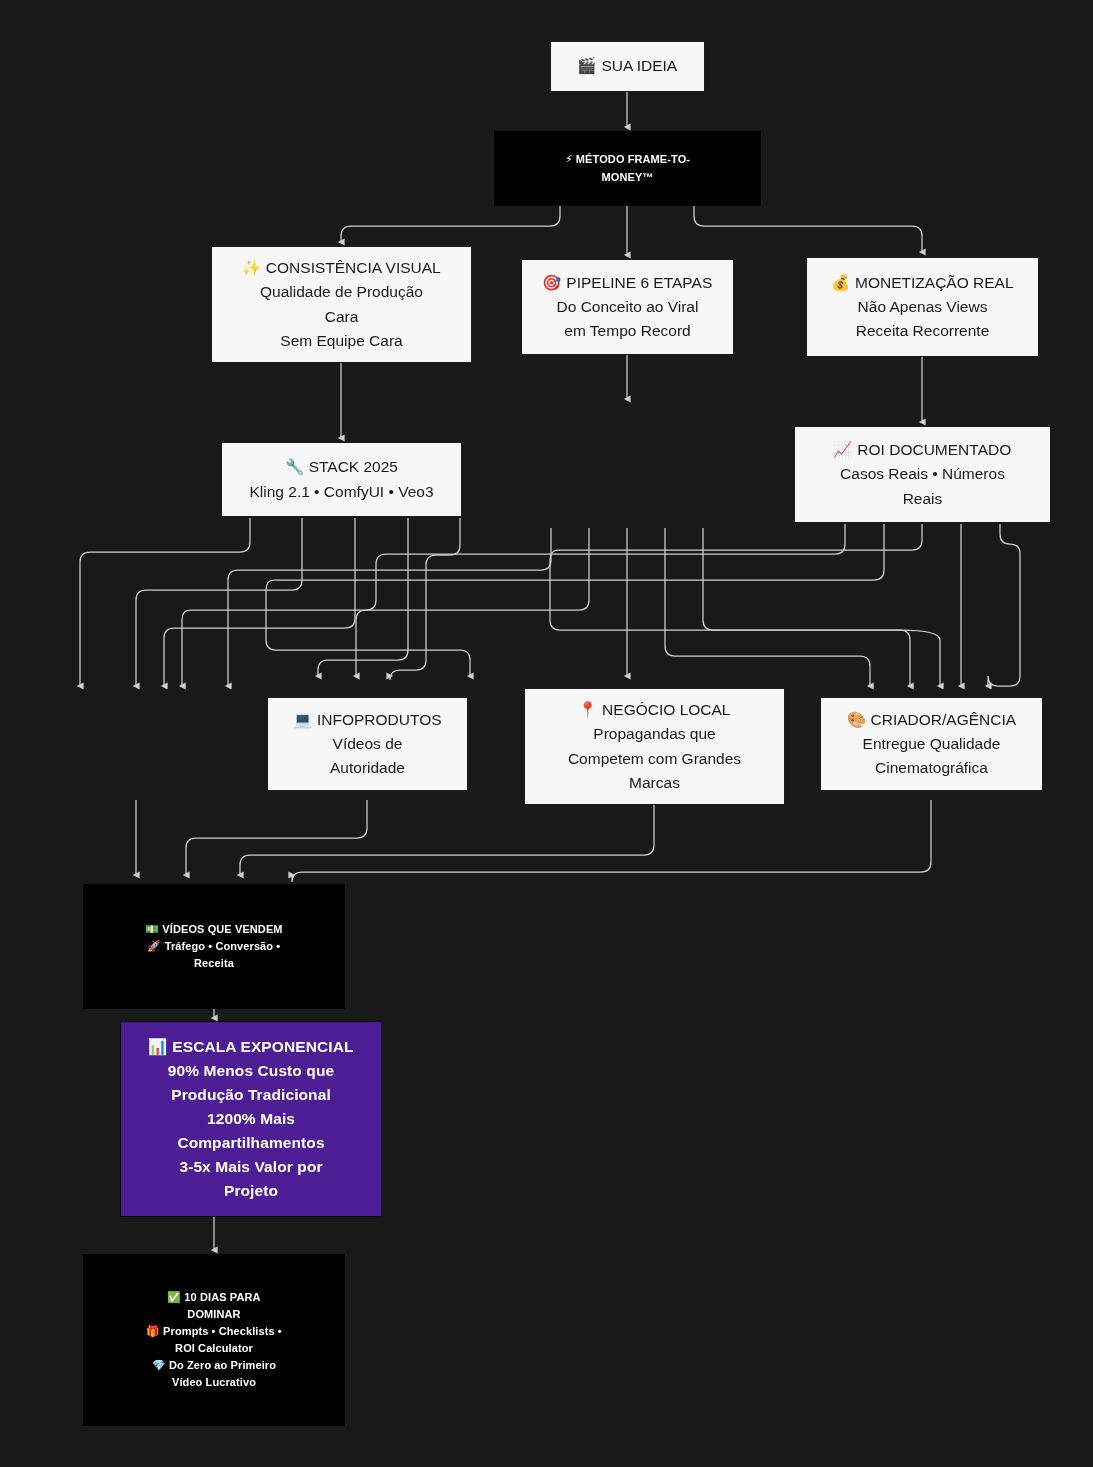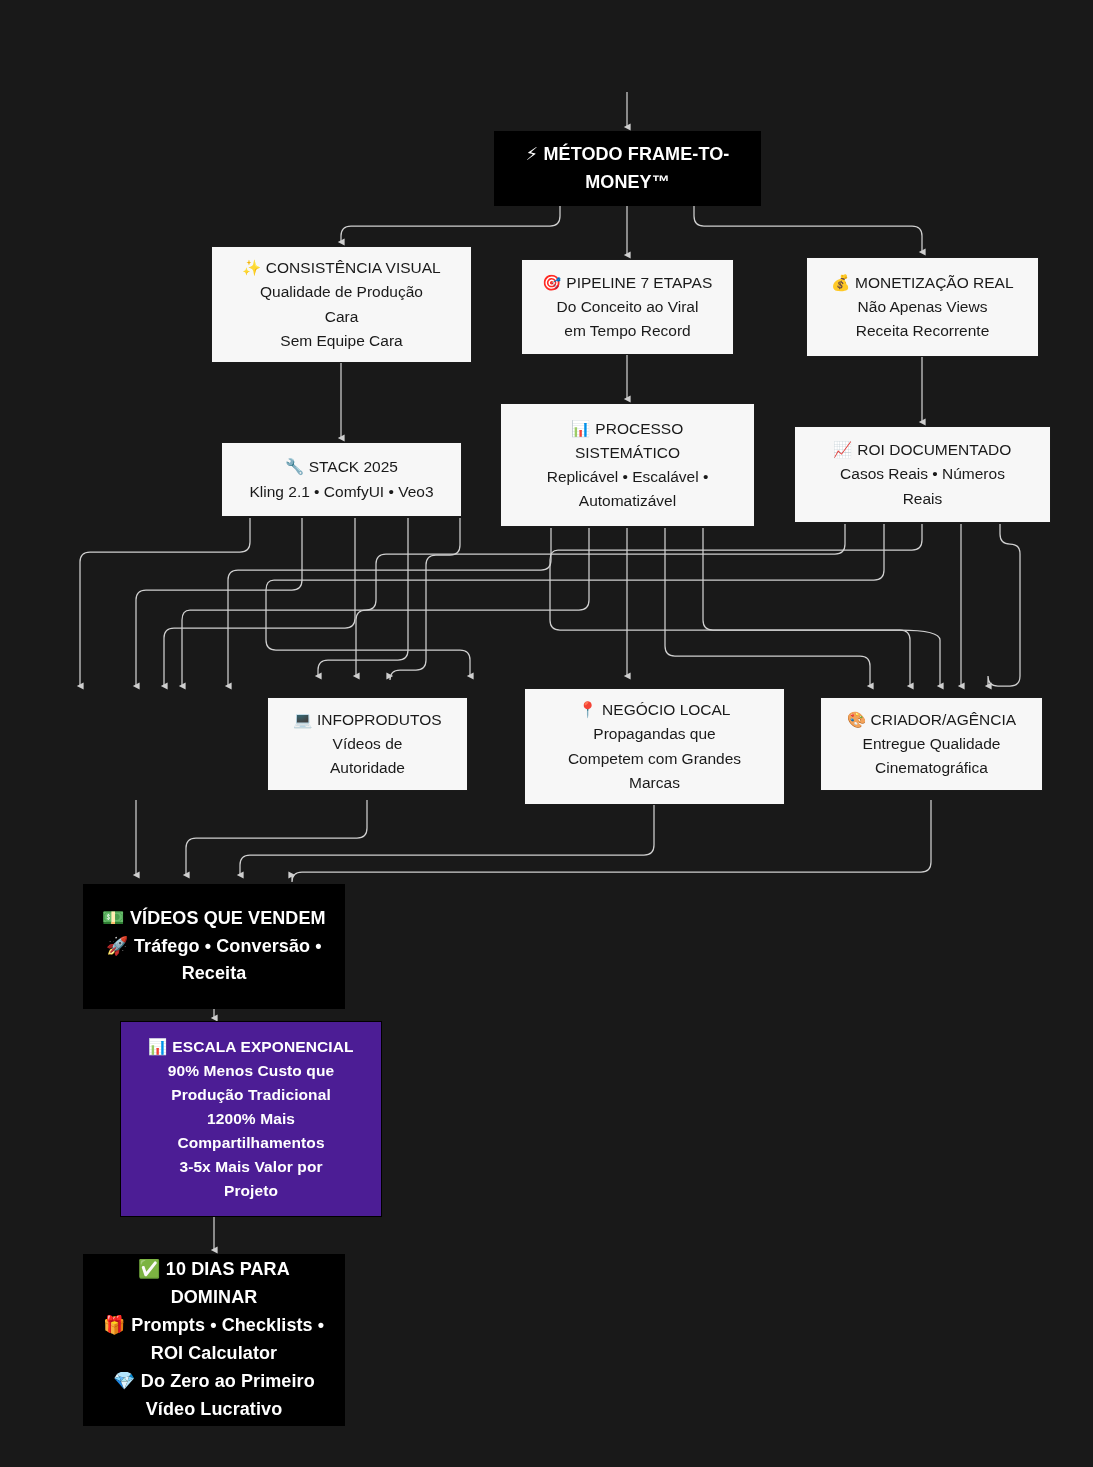--- a/index.html
+++ b/index.html
@@ -29,21 +29,21 @@
     border:1px solid #1b1b1b;
     color:#1a1a1a;
     font-size:15.5px;
     font-weight:400;
   }
   
   .node.dark{
     background:#000000;
     border:1px solid #000000;
     color:#ffffff;
-    font-size:18px;
+    font-size:11px;
     font-weight:700;
     letter-spacing:.1px;
   }
   .node.grayish{
     background:#4c1d95;
     border:1px solid #000000;
     color:#ffffff;
     font-size:15.5px;
     font-weight:700;
     letter-spacing:.1px;
@@ -97,56 +97,53 @@
       <path name="x" d="M367,800 L367,828 Q367,838 357,838 L196,838 Q186,838 186,848 L186,875"></path>
       <path d="M654,805 L654,845 Q654,855 644,855 L250,855 Q240,855 240,865 L240,875"></path>
       <path d="M931,800 L931,862 Q931,872 921,872 L302,872 Q292,872 292,882 L292,875"></path>
 
       <path d="M214,985 L214,1018"></path>
 
       <path d="M214,1217 L214,1250"></path>
     </g>
   </svg>
 
+  <div class="node light" style="left:550px;top:41px;width:155px;height:51px;">
+    <span class="ln">🎬 SUA IDEIA</span>
+  </div>
 
   <div class="node dark" style="left:494px;top:131px;width:267px;height:75px;">
     <span class="ln">⚡ MÉTODO FRAME-TO-</span>
     <span class="ln">MONEY™</span>
   </div>
 
   <div class="node light" style="left:211px;top:246px;width:261px;height:117px;">
     <span class="ln">✨ CONSISTÊNCIA VISUAL</span>
     <span class="ln">Qualidade de Produção</span>
     <span class="ln">Cara</span>
     <span class="ln">Sem Equipe Cara</span>
   </div>
 
   <div class="node light" style="left:521px;top:259px;width:213px;height:96px;">
-    <span class="ln">🎯 PIPELINE 7 ETAPAS</span>
+    <span class="ln">🎯 PIPELINE 6 ETAPAS</span>
     <span class="ln">Do Conceito ao Viral</span>
     <span class="ln">em Tempo Record</span>
   </div>
 
   <div class="node light" style="left:806px;top:257px;width:233px;height:100px;">
     <span class="ln">💰 MONETIZAÇÃO REAL</span>
     <span class="ln">Não Apenas Views</span>
     <span class="ln">Receita Recorrente</span>
   </div>
 
   <div class="node light" style="left:221px;top:442px;width:241px;height:75px;">
     <span class="ln">🔧 STACK 2025</span>
     <span class="ln">Kling 2.1 • ComfyUI • Veo3</span>
   </div>
 
-  <div class="node light" style="left:500px;top:403px;width:255px;height:124px;">
-    <span class="ln">📊 PROCESSO</span>
-    <span class="ln">SISTEMÁTICO</span>
-    <span class="ln">Replicável • Escalável •</span>
-    <span class="ln">Automatizável</span>
-  </div>
 
   <div class="node light" style="left:794px;top:426px;width:257px;height:97px;">
     <span class="ln">📈 ROI DOCUMENTADO</span>
     <span class="ln">Casos Reais • Números</span>
     <span class="ln">Reais</span>
   </div>
 
 
   <div class="node light" style="left:267px;top:697px;width:201px;height:94px;text-align:center;">
     <span class="ln">💻 INFOPRODUTOS</span>

